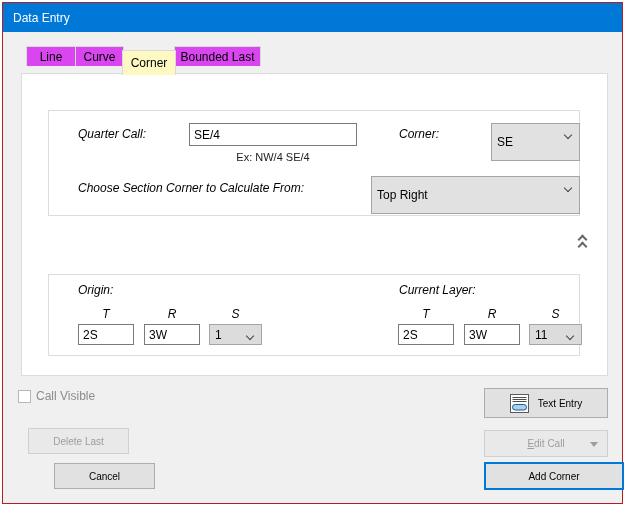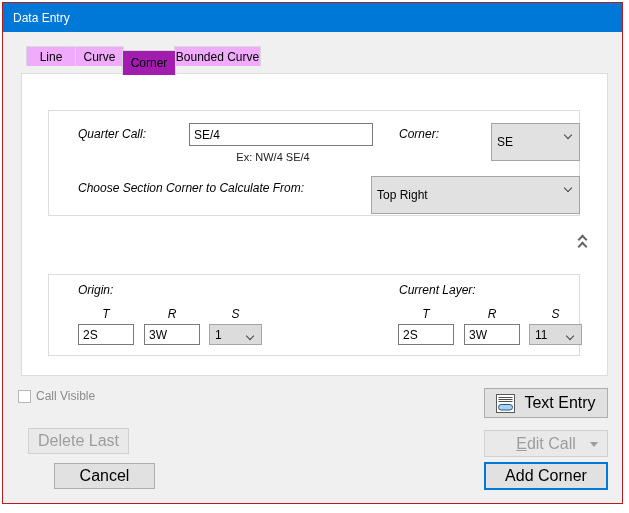--- a/index.html
+++ b/index.html
@@ -10,25 +10,25 @@
     position: absolute; left: 2px; top: 2px; width: 621px; height: 502px;
     background: #f0f0f0; border: 1px solid #b91c1c;
   }
   .titlebar {
     position: absolute; left: 0; top: 0; right: 0; height: 29px;
     background: #0078d7; color: #fff; display: flex; align-items: center;
   }
   .titlebar .title { margin-left: 10px; font-size: 12px; }
 
   
-  .tab { position: absolute; height: 20px; top: 43px; background: #f0abfc;
+  .tab { position: absolute; height: 20px; top: 43px; background: #d946ef;
          border: 1px solid #d9d9d9; border-bottom: none;
          display: flex; align-items: center; justify-content: center;
          font-size: 12px; z-index: 2; }
-  .tab.selected { top: 47px; height: 25px; background: #a21caf; z-index: 4; }
+  .tab.selected { top: 47px; height: 25px; background: #fef9c3; z-index: 4; }
   .tab-line    { left: 23px;  width: 50px; }
   .tab-curve   { left: 72px;  width: 49px; }
   .tab-corner  { left: 119px; width: 54px; }
   .tab-bounded { left: 171px; width: 87px; }
 
   .tabpage {
     position: absolute; left: 18px; top: 70px; width: 587px; height: 303px;
     background: #ffffff; border: 1px solid #dcdcdc; z-index: 3;
   }
 
@@ -63,34 +63,34 @@
                 transform: rotate(45deg); }
   .collapse i.c1 { top: 2px; } .collapse i.c2 { top: 9px; }
 
   
   .checkbox-row { position: absolute; left: 15px; top: 386px; display: flex; align-items: center; }
   .checkbox { width: 13px; height: 13px; background: #fff; border: 1px solid #b8b8b8; }
   .checkbox-label { margin-left: 5px; color: #8c8c8c; }
 
   .btn {
     position: absolute; background: #e1e1e1; border: 1px solid #adadad;
-    font-family: "Liberation Sans", sans-serif; font-size: 16px; color: #000;
+    font-family: "Liberation Sans", sans-serif; font-size: 10px; color: #000;
     display: flex; align-items: center; justify-content: center; cursor: default;
   }
   .btn.disabled { background: #e9e9e9; border-color: #d0d0d0; color: #9d9d9d; }
   .btn-text-entry { left: 481px; top: 385px; width: 124px; height: 30px; }
   .btn-text-entry .ico { margin-right: 9px; display: inline-flex; }
   .btn-edit-call  { left: 481px; top: 427px; width: 124px; height: 27px; }
   .btn-edit-call .accel { text-decoration: underline; }
   .btn-edit-call .dd-arrow {
     position: absolute; right: 9px; top: 11px; width: 0; height: 0;
     border-left: 4px solid transparent; border-right: 4px solid transparent;
     border-top: 5px solid #9d9d9d;
   }
-  .btn-add-corner { left: 481px; top: 459px; width: 124px; height: 28px; border: 2px solid #0078d7; }
+  .btn-add-corner { left: 481px; top: 459px; width: 140px; height: 28px; border: 2px solid #0078d7; }
   .btn-delete-last { left: 25px; top: 425px; width: 101px; height: 26px; }
   .btn-cancel      { left: 25px; top: 460px; width: 101px; height: 26px; margin-left: 26px; }
 </style>
 </head>
 <body>
 
 <div class="dialog">
 
   <div class="titlebar">
     <span class="title">Data Entry</span>
@@ -99,28 +99,28 @@
   <div class="tab tab-line">
       <span>Line</span>
     </div>
   <div class="tab tab-curve">
       <span>Curve</span>
     </div>
   <div class="tab tab-corner selected">
       <span>Corner</span>
     </div>
   <div class="tab tab-bounded">
-      <span>Bounded Curve</span>
+      <span>Bounded Last</span>
     </div>
 
   <div class="tabpage">
 
     <div class="groupbox group-top">
       <span class="lbl" style="left:29px; top:16px;">Quarter Call:</span>
-      <input class="textbox" style="left: 140px; top: 12px; width: 184px;" value="SE/4">
+      <input class="textbox" style="left: 140px; top: 12px; width: 168px;" value="SE/4">
       <div class="hint" style="left:140px; top:40px; width:168px;">Ex: NW/4 SE/4</div>
 
       <span class="lbl" style="left:350px; top:16px;">Corner:</span>
       <div class="combo" style="left:442px; top:12px; width:89px;">
         <span>SE</span>
         <span class="chev"></span>
       </div>
 
       <span class="lbl" style="left:29px; top:70px;">Choose Section Corner to Calculate From:</span>
       <div class="combo" style="left:322px; top:65px; width:209px;">

